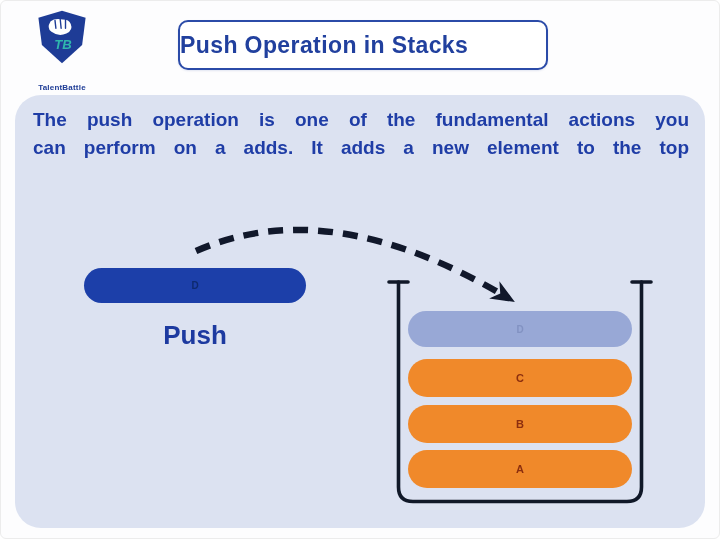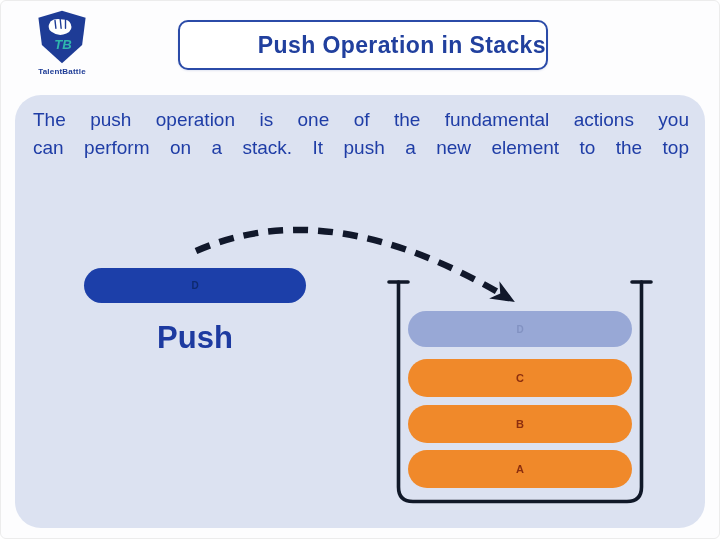--- a/index.html
+++ b/index.html
@@ -15,56 +15,56 @@
     border: 1px solid #ececec; border-radius: 6px;
     background: #fdfdfe;
   }
 
   
   .logo-wrap {
     position: absolute; left: 24px; top: 8px; width: 76px;
     display: flex; flex-direction: column; align-items: center;
   }
   .brand-name {
-    margin-top: 1px;
+    margin-top: 17px;
     font-size: 8px; font-weight: bold; color: #1e3c96; letter-spacing: .2px;
   }
   .title-box {
     position: absolute; left: 178px; top: 20px; width: 370px; height: 50px;
     background: #ffffff;
     border: 2.5px solid #2b4ba8; border-radius: 10px;
-    display: flex; align-items: center; justify-content: flex-end;
+    display: flex; align-items: center; justify-content: flex-start;
     box-shadow: 0 1px 2px rgba(30,60,150,.12);
   }
   .title-box span {
     font-size: 23px; font-weight: 800; color: #21409e; letter-spacing: .4px;
   }
 
   
   .panel {
     position: absolute; left: 15px; top: 95px; width: 690px; height: 433px;
     background: #dce2f1; border-radius: 26px;
   }
   .para {
     position: absolute; left: 33px; top: 106px; width: 656px;
-    color: #1f3da6; font-weight: normal; font-size: 19px; line-height: 28px;
+    color: #1f3da6; font-weight: bold; font-size: 19px; line-height: 28px;
   }
   .para .line { text-align: justify; text-align-last: justify; }
   .para .line.last { text-align-last: left; }
 
   
   .push-pill {
     position: absolute; left: 84px; top: 268px; width: 222px; height: 35px;
     background: #1c3fa9; border-radius: 18px;
     display: flex; align-items: center; justify-content: center;
   }
   .push-pill span { color: #0e2a6e; font-size: 10px; font-weight: bold; }
   .push-caption {
     position: absolute; left: 84px; top: 320px; width: 222px;
-    text-align: center; font-size: 31px; font-weight: 800; color: #1d3aa0;
+    text-align: center; font-size: 26px; font-weight: 800; color: #1d3aa0;
   }
 
   
   .stack-pill {
     position: absolute; left: 408px; width: 224px;
     border-radius: 19px;
     display: flex; align-items: center; justify-content: center;
     font-weight: bold;
   }
   .pill-ghost { top: 311px; height: 36px; background: #98a8d6; color: #8292c2; font-size: 10px; }
@@ -94,21 +94,21 @@
 </div>
 
 <div class="title-box">
   <span>Push Operation in Stacks</span>
 </div>
 
 <div class="panel"></div>
 
 <div class="para">
   <div class="line">The push operation is one of the fundamental actions you</div>
-  <div class="line">can perform on a stack. It push a new element to the top</div>
+  <div class="line">can perform on a adds. It adds a new element to the top</div>
 </div>
 
 <div class="push-pill">
   <span>D</span>
 </div>
 <div class="push-caption">Push</div>
 
 <div class="stack-pill pill-ghost">
   <span>D</span>
 </div>

